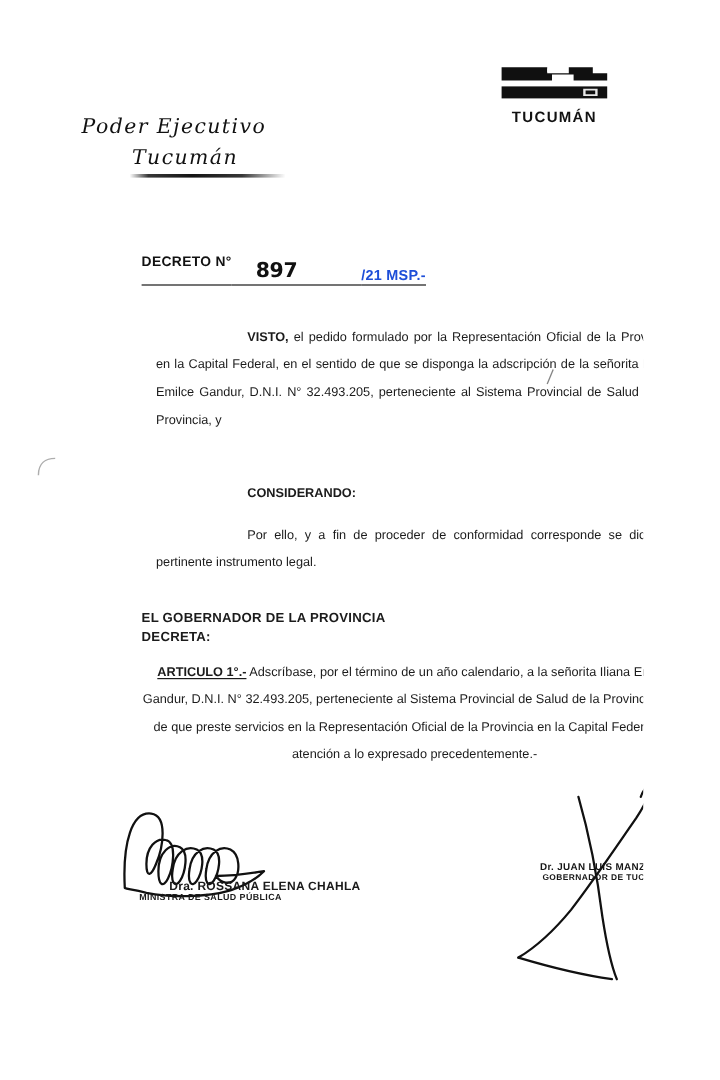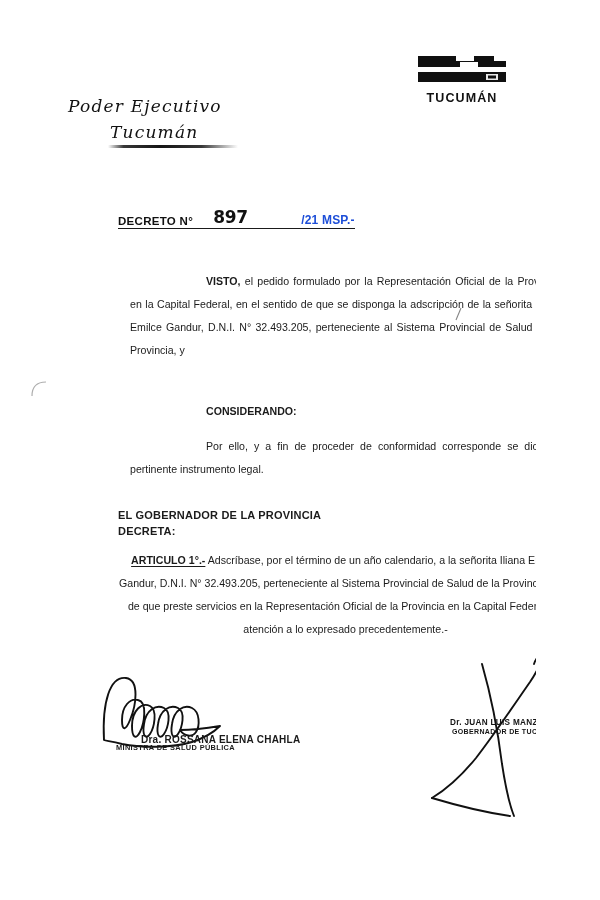--- a/index.html
+++ b/index.html
@@ -104,21 +104,21 @@
     top: 213px;
     white-space: nowrap;
     display: flex;
     align-items: flex-end;
   }
   .decreto-label {
     font-size: 11.5px;
     font-weight: bold;
     letter-spacing: 0.3px;
     border-bottom: 1.6px solid #1a1a1a;
-    padding-bottom: 1px;
+    padding-bottom: 12px;
     color: #111;
   }
   .decreto-gap {
     width: 108px;
     border-bottom: 1.6px solid #1a1a1a;
     height: 14px;
     position: relative;
   }
   .decreto-number {
     position: absolute;

